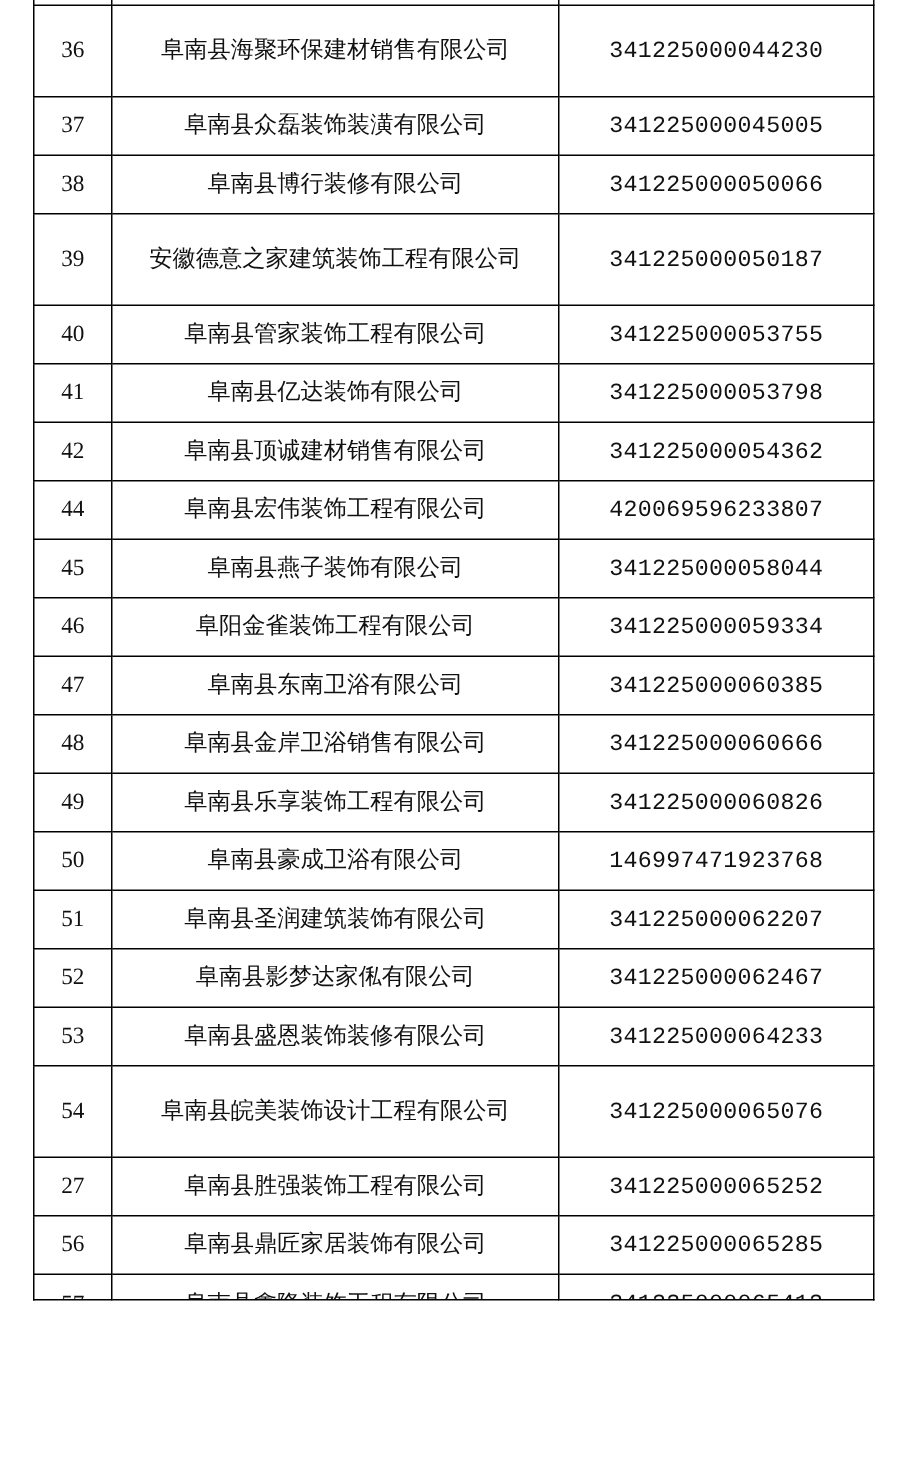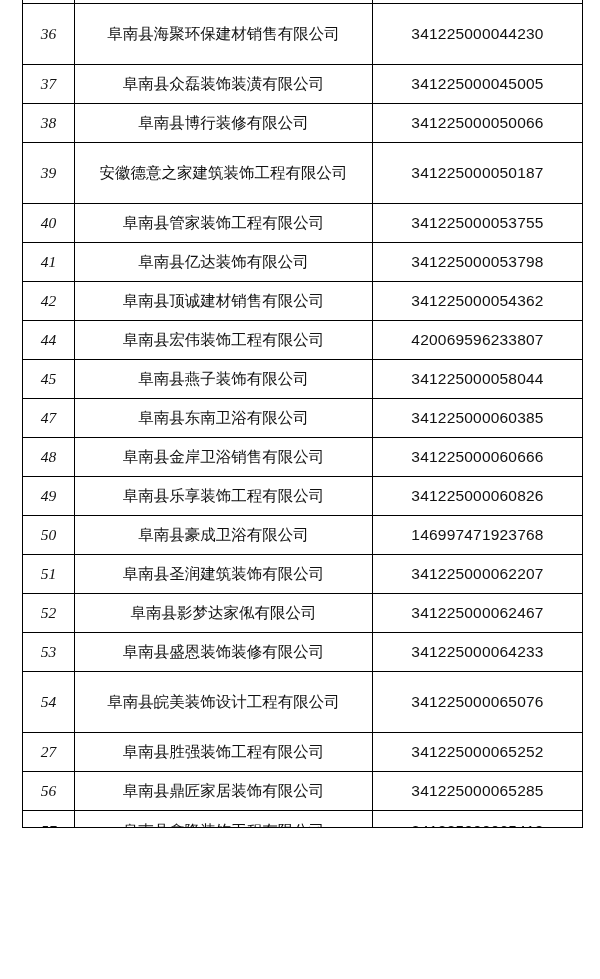--- a/index.html
+++ b/index.html
@@ -37,29 +37,28 @@
     padding: 0;
     line-height: 1.55;
   }
   col.c-idx { width: 52px; }
   col.c-name { width: 298px; }
   col.c-code { width: 210px; }
 
   td.idx {
     font-size: 16px;
     font-family: "Liberation Serif", serif;
-    font-style: italic;
   }
   td.name {
     font-size: 15.5px;
     padding: 3px 10px;
   }
   td.code {
     font-size: 15.5px;
-    font-family: Liberation Sans, sans-serif;
+    font-family: Liberation Mono, monospace;
     letter-spacing: 0.2px;
   }
   
   tr.tall td { height: 60px; }
   tr.normal td { height: 38px; text-align: center; }
   tr.clip-top td {
     height: 22px;
     overflow: hidden;
   }
   tr.clip-bottom td {
@@ -144,20 +143,25 @@
         <td class="idx">44</td>
         <td class="name">阜南县宏伟装饰工程有限公司</td>
         <td class="code">420069596233807</td>
       </tr>
       <tr class="normal">
         <td class="idx">45</td>
         <td class="name">阜南县燕子装饰有限公司</td>
         <td class="code">341225000058044</td>
       </tr>
       <tr class="normal">
+        <td class="idx">46</td>
+        <td class="name">阜阳金雀装饰工程有限公司</td>
+        <td class="code">341225000059334</td>
+      </tr>
+      <tr class="normal">
         <td class="idx">47</td>
         <td class="name">阜南县东南卫浴有限公司</td>
         <td class="code">341225000060385</td>
       </tr>
       <tr class="normal">
         <td class="idx">48</td>
         <td class="name">阜南县金岸卫浴销售有限公司</td>
         <td class="code">341225000060666</td>
       </tr>
       <tr class="normal">

